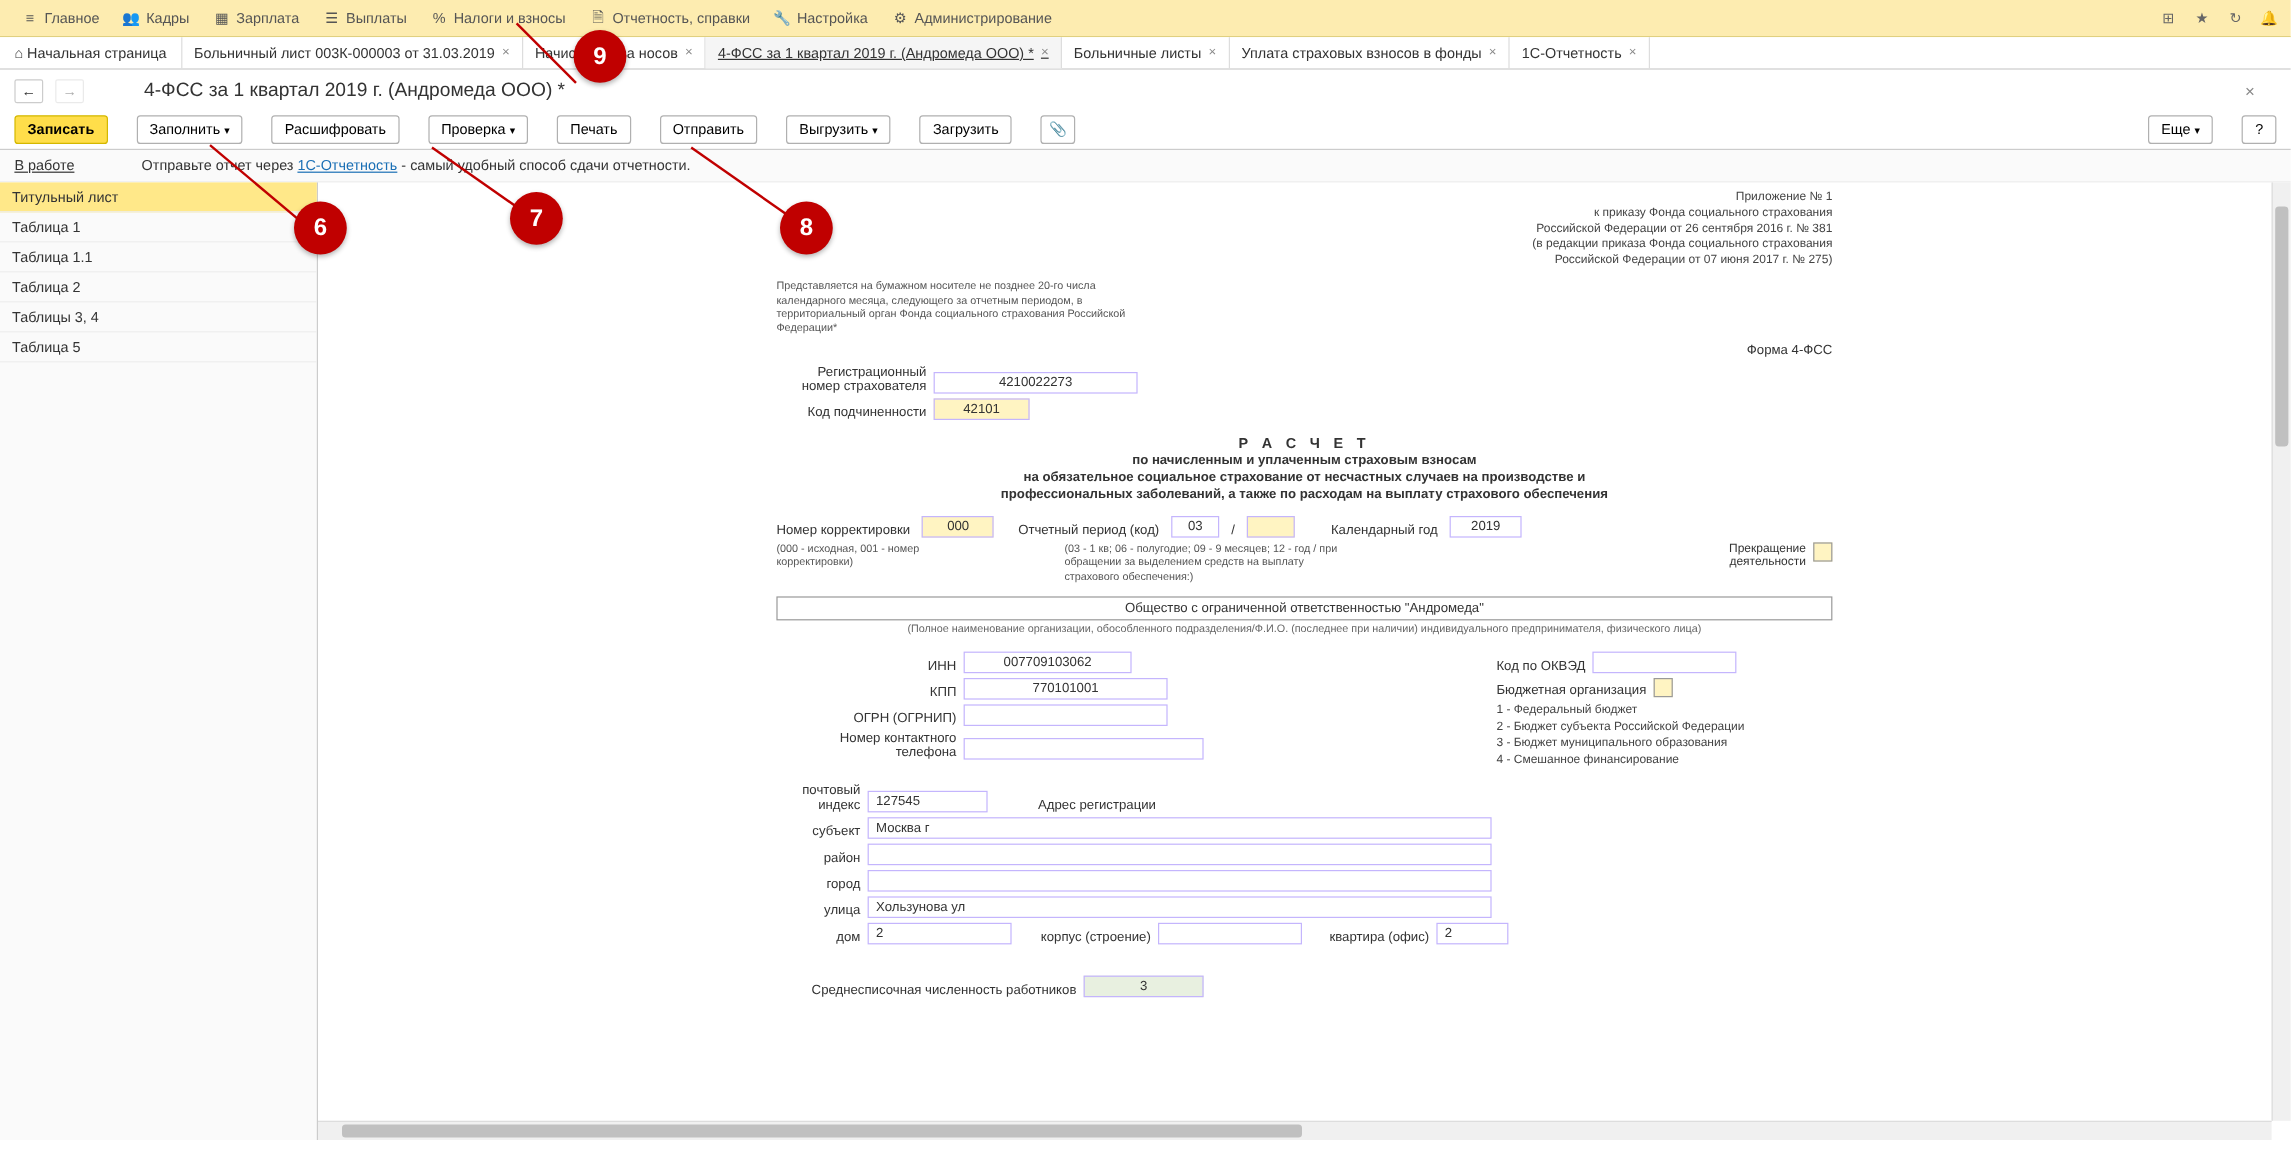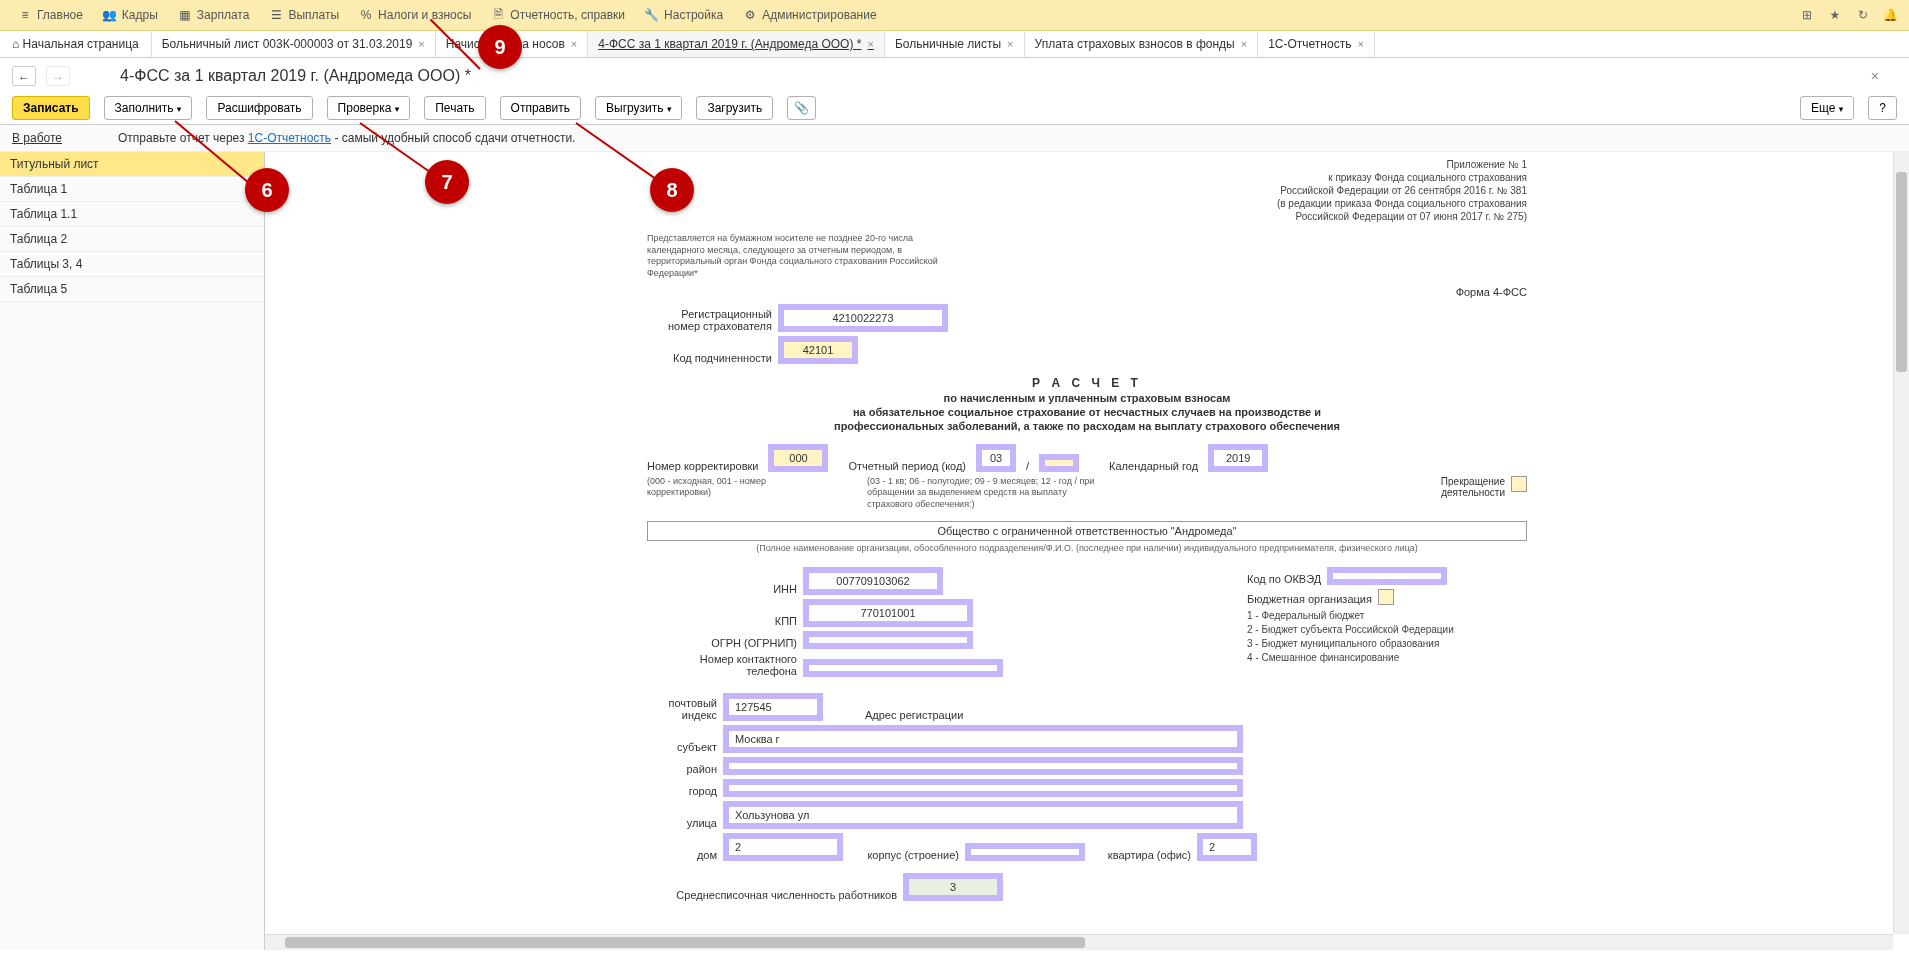--- a/index.html
+++ b/index.html
@@ -12,39 +12,39 @@
 .topbar .right-icons .ticon { width: 20px; height: 20px; display: flex; align-items: center; justify-content: center; cursor: pointer; color: #666; }
 .tabs-row { display: flex; border-bottom: 1px solid #ccc; background: #fff; }
 .tab { display: flex; align-items: center; padding: 6px 10px; border-right: 1px solid #ddd; cursor: pointer; font-size: 12px; white-space: nowrap; }
 .tab.home { padding: 6px 12px; }
 .tab.active { background: #f5f5f5; text-decoration: underline; }
 .tab .close { margin-left: 6px; color: #888; cursor: pointer; font-size: 11px; }
 .header-row { display: flex; align-items: center; padding: 8px 30px 6px 12px; gap: 10px; }
 .header-row .navbtn { border: 1px solid #ccc; background: #fff; width: 24px; height: 20px; display: flex; align-items: center; justify-content: center; cursor: pointer; border-radius: 2px; }
 .header-row h1 { font-size: 16px; font-weight: normal; margin-left: 40px; }
 .header-row .close-page { margin-left: auto; cursor: pointer; color: #888; font-size: 14px; }
-.toolbar { display: flex; align-items: center; gap: 14px; padding: 4px 12px; border-bottom: 1px solid #ccc; }
+.toolbar { display: flex; align-items: center; gap: 24px; padding: 4px 12px; border-bottom: 1px solid #ccc; }
 .btn { border: 1px solid #b0b0b0; background: #fff; padding: 4px 10px; border-radius: 3px; cursor: pointer; font-size: 12px; }
 .btn.primary { background: #ffde4a; border-color: #d4b800; font-weight: bold; }
 .btn.icon-only { padding: 4px 6px; }
 .toolbar .spacer { flex: 1; }
 .info-row { display: flex; align-items: center; gap: 16px; padding: 6px 12px; font-size: 12px; background: #fafafa; border-bottom: 1px solid #eee; }
 .info-row .status { text-decoration: underline; color: #333; cursor: pointer; }
 .info-row .link { color: #1a6fb5; text-decoration: underline; cursor: pointer; }
 .content { display: flex; height: calc(100vh - 165px); position: relative; }
 .sidebar { width: 265px; border-right: 1px solid #ccc; background: #fafafa; }
 .sidebar .item { padding: 5px 10px; cursor: pointer; border-bottom: 1px solid #eee; }
 .sidebar .item.active { background: #ffe889; }
 .form-area { flex: 1; overflow: auto; padding: 0 20px 20px 20px; position: relative; }
 .form-inner { max-width: 880px; margin: 0 auto; font-size: 11px; position: relative; }
 .appendix { text-align: right; font-size: 10px; color: #444; margin: 6px 0 10px 0; line-height: 1.3; }
 .note { font-size: 9px; color: #555; line-height: 1.3; }
 .field-row { display: flex; align-items: flex-end; gap: 6px; margin: 4px 0; }
 .field-label { text-align: right; }
-.input-box { border: 6px solid #c4b5fd; padding: 2px 6px; background: #fff; min-height: 18px; display: inline-flex; align-items: center; justify-content: center; }
+.input-box { border: 1px solid #c4b5fd; padding: 2px 6px; background: #fff; min-height: 18px; display: inline-flex; align-items: center; justify-content: center; }
 .input-box.yellow { background: #fff4c2; }
 .title-calc { text-align: center; font-weight: bold; font-size: 12px; letter-spacing: 4px; margin-top: 12px; }
 .subtitle-calc { text-align: center; font-weight: bold; font-size: 11px; margin: 2px 0; }
 .org-box { border: 1px solid #999; padding: 3px; text-align: center; width: 100%; }
 .org-note { text-align: center; font-size: 9px; color: #666; margin: 2px 0 10px 0; }
 .budget-list { font-size: 10px; color: #444; line-height: 1.4; }
 .form-name { text-align: right; font-size: 11px; margin: 6px 0; }
 .checkbox-box { border: 1px solid #999; width: 16px; height: 16px; background: #fff4c2; display: inline-block; }
 .marker { position: absolute; width: 44px; height: 44px; background: #c00000; border-radius: 50%; color: #fff; display: flex; align-items: center; justify-content: center; font-size: 20px; font-weight: bold; z-index: 100; box-shadow: 0 2px 4px rgba(0,0,0,0.3); }
 .arrow-line { position: absolute; background: #c00000; z-index: 99; transform-origin: left center; }
@@ -196,21 +196,21 @@
         <span style="margin-left:10px">Отчетный период (код)</span>
         <div class="input-box" style="width:40px">03</div>
         <span>/</span>
         <div class="input-box yellow" style="width:40px"></div>
         <span style="margin-left:20px">Календарный год</span>
         <div class="input-box" style="width:60px">2019</div>
       </div>
 
       <div style="display:flex;gap:10px;margin-top:4px;align-items:flex-start">
         <div class="note" style="width:160px">(000 - исходная, 001 - номер корректировки)</div>
-        <div class="note" style="width:230px;margin-left:50px">(03 - 1 кв; 06 - полугодие; 09 - 9 месяцев; 12 - год / при обращении за выделением средств на выплату страхового обеспечения:)</div>
+        <div class="note" style="width:230px;margin-left:70px">(03 - 1 кв; 06 - полугодие; 09 - 9 месяцев; 12 - год / при обращении за выделением средств на выплату страхового обеспечения:)</div>
         <div style="flex:1"></div>
         <div style="text-align:right;font-size:10px;display:flex;align-items:flex-start;gap:6px">
           <span style="width:80px;display:inline-block">Прекращение деятельности</span>
           <span class="checkbox-box"></span>
         </div>
       </div>
 
       <div class="org-box" style="margin-top:10px">Общество с ограниченной ответственностью "Андромеда"</div>
       <div class="org-note">(Полное наименование организации, обособленного подразделения/Ф.И.О. (последнее при наличии) индивидуального предпринимателя, физического лица)</div>
 
@@ -273,21 +273,21 @@
           <div class="input-box" style="width:520px;justify-content:flex-start">Хользунова ул</div>
         </div>
       <div class="field-row">
         <div class="field-label" style="width:70px">дом</div>
           <div class="input-box" style="width:120px;justify-content:flex-start">2</div>
         <div class="field-label" style="width:110px">корпус (строение)</div>
           <div class="input-box" style="width:120px;justify-content:flex-start"></div>
         <div class="field-label" style="width:100px">квартира (офис)</div>
           <div class="input-box" style="width:60px;justify-content:flex-start">2</div>
       </div>
-      <div class="field-row" style="margin-top:12px">
+      <div class="field-row" style="margin-top:26px">
         <div class="field-label" style="width:250px">Среднесписочная численность работников</div>
         <div class="input-box" style="width:100px;background:#e8f0e0">3</div>
       </div>
     </div>
   </div>
 
   <div class="scrollbar-v">
       <div class="thumb"></div>
     </div>
   <div class="scrollbar-h">

